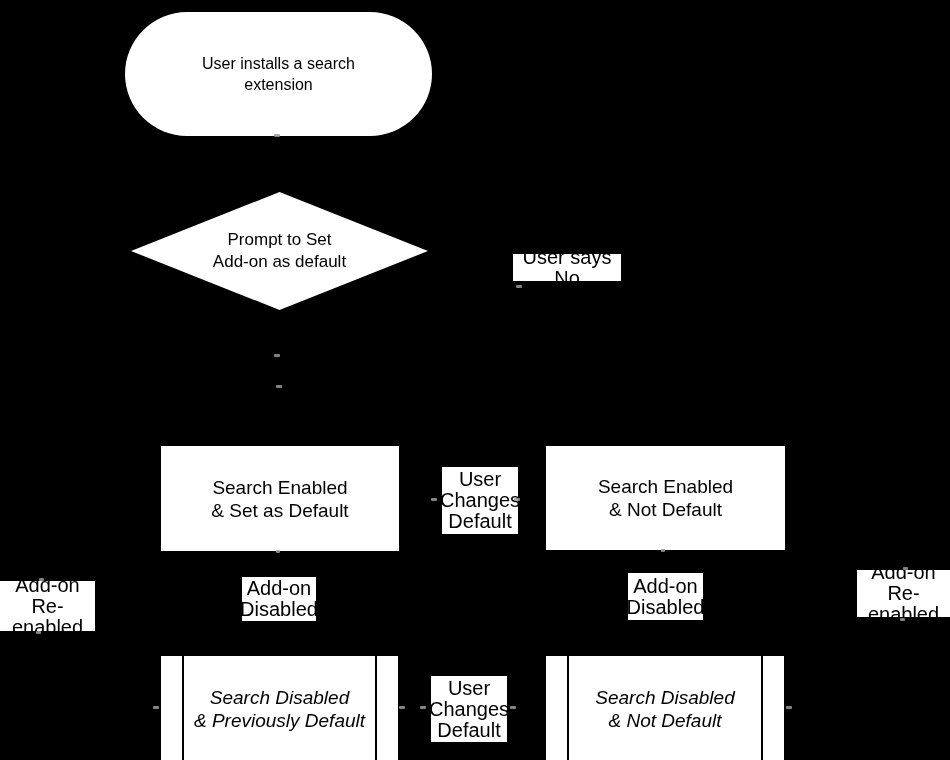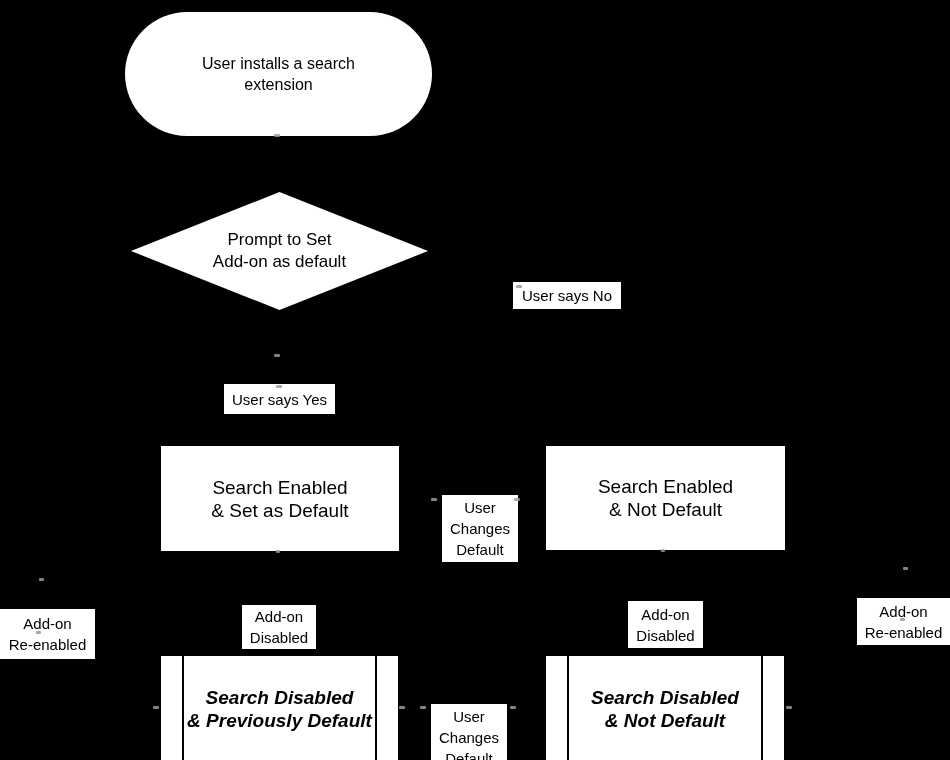--- a/index.html
+++ b/index.html
@@ -35,29 +35,29 @@
     clip-path: polygon(50% 0%, 100% 50%, 50% 100%, 0% 50%);
     font-size:17px; line-height:22px;
   }
 
   
   .rect { font-weight:normal; font-size:19px; line-height:23px; }
   #node-enabled-default     { left:161px; top:438px; width:238px; height:105px; }
   #node-enabled-not-default { left:546px; top:438px; width:239px; height:104px; }
 
   
-  .subrect { font-weight:bold; font-style:italic; font-size:19px; line-height:23px; }
+  .subrect { font-weight:normal; font-style:italic; font-size:19px; line-height:23px; }
   #node-disabled-prev-default { left:161px; top:648px; width:237px; height:105px; }
   #node-disabled-not-default  { left:546px; top:648px; width:238px; height:105px; }
   .vbar { position:absolute; top:0; bottom:0; width:2px; background:#000; }
   .vbar.l { left:21px; }
   .vbar.r { right:21px; }
 
   
-  .elabel { font-size:15px; line-height:21px;margin-top:28px; }
+  .elabel { font-size:20px; line-height:21px; }
   #lbl-user-says-no    { left:513px; top:246px; width:108px; height:27px; }
   #lbl-user-says-yes   { left:224px; top:348px; width:111px; height:30px; }
   #lbl-uc-top          { left:442px; top:459px; width:76px;  height:67px; }
   #lbl-uc-bottom       { left:431px; top:668px; width:76px;  height:66px; }
   #lbl-reenabled-left  { left:0px;   top:573px; width:95px;  height:50px; }
   #lbl-disabled-left   { left:242px; top:569px; width:74px;  height:44px; }
   #lbl-disabled-right  { left:628px; top:565px; width:75px;  height:47px; }
   #lbl-reenabled-right { left:857px; top:562px; width:93px;  height:47px; }
 
   
@@ -86,21 +86,20 @@
 <div id="canvas">
 
   <div class="node stadium">User installs a search
 extension</div>
 
   <div class="node diamond">Prompt to Set
 Add-on as default</div>
 
   <div class="elabel" id="lbl-user-says-no">User says No</div>
 
-  <div class="elabel" id="lbl-user-says-yes">User says Yes</div>
 
   <div class="node rect" id="node-enabled-default">Search Enabled
 &amp; Set as Default</div>
 
   <div class="elabel" id="lbl-uc-top">User
 Changes
 Default</div>
 
   <div class="node rect" id="node-enabled-not-default">Search Enabled
 &amp; Not Default</div>

